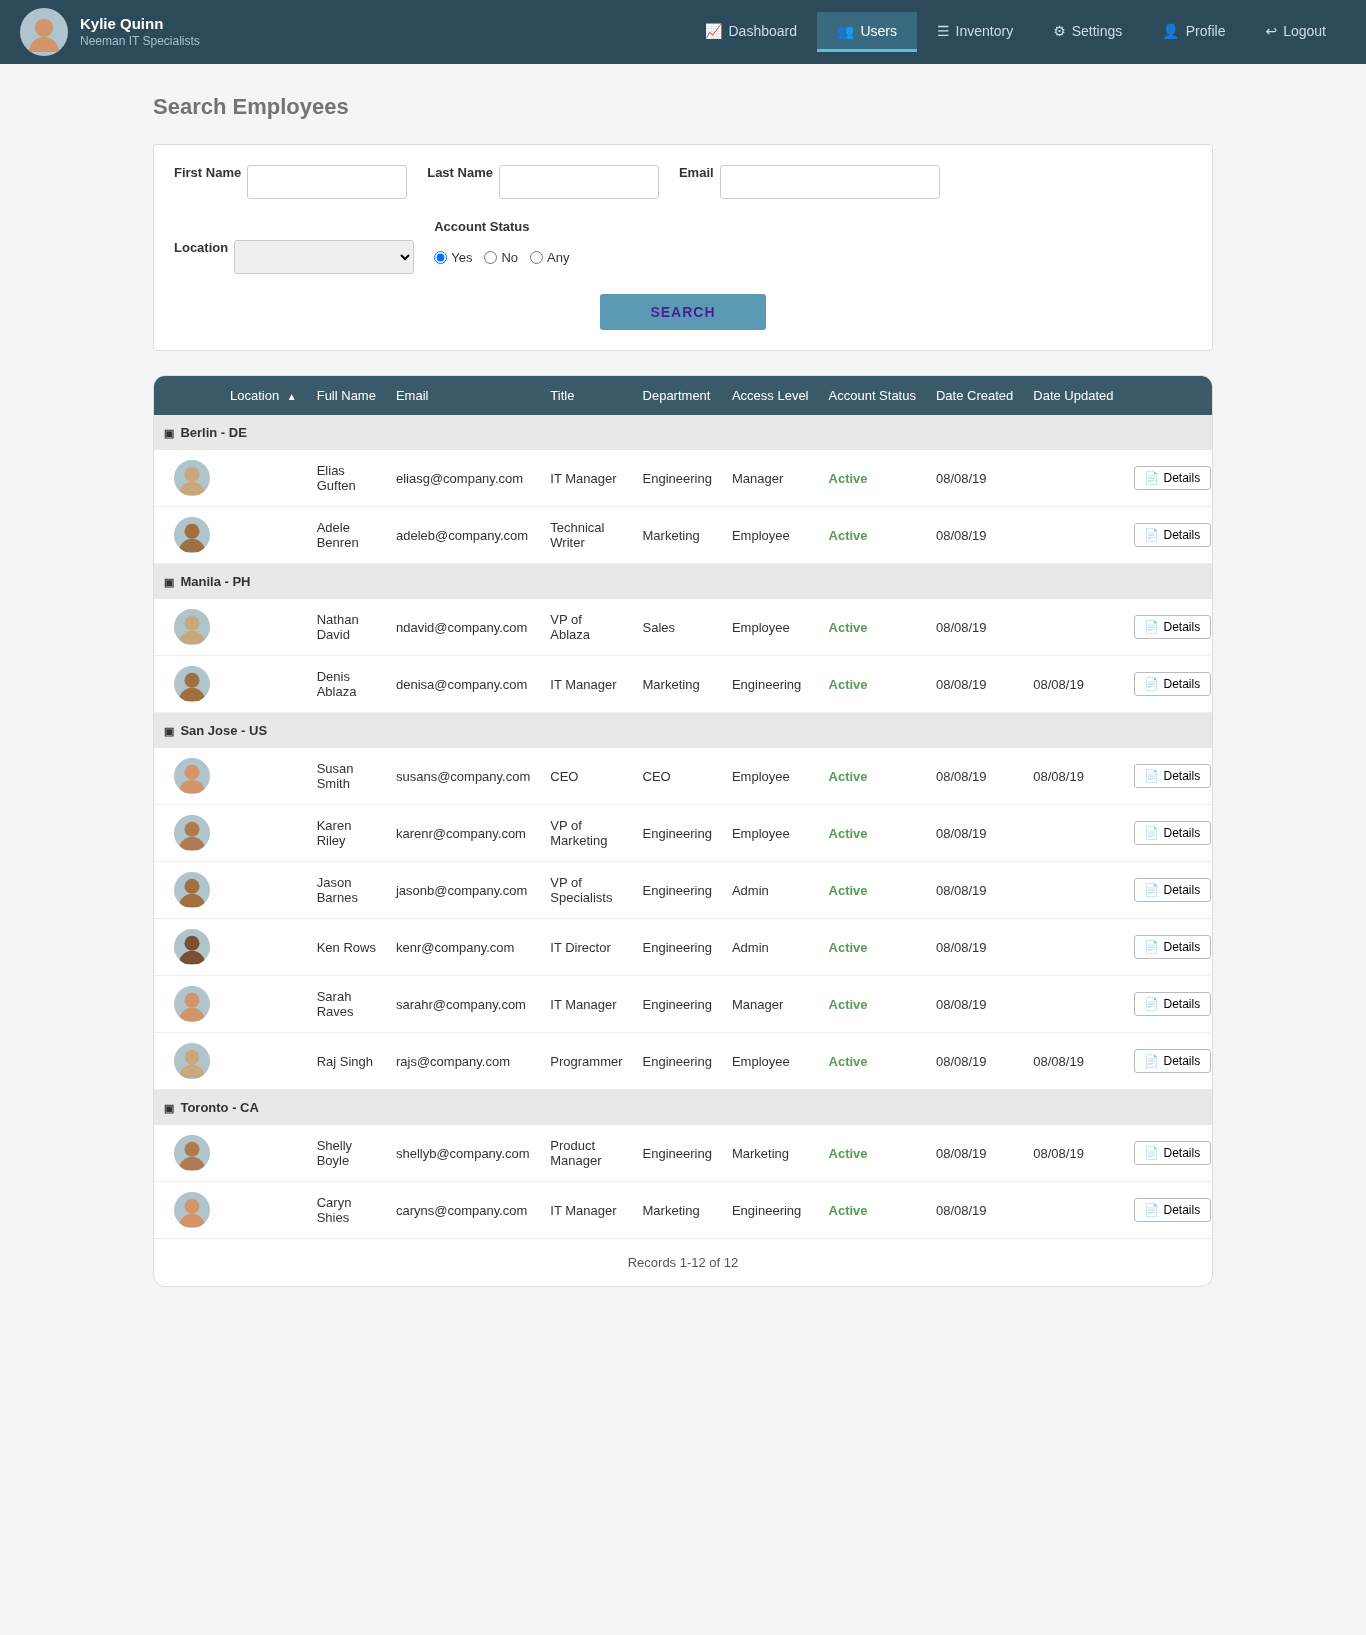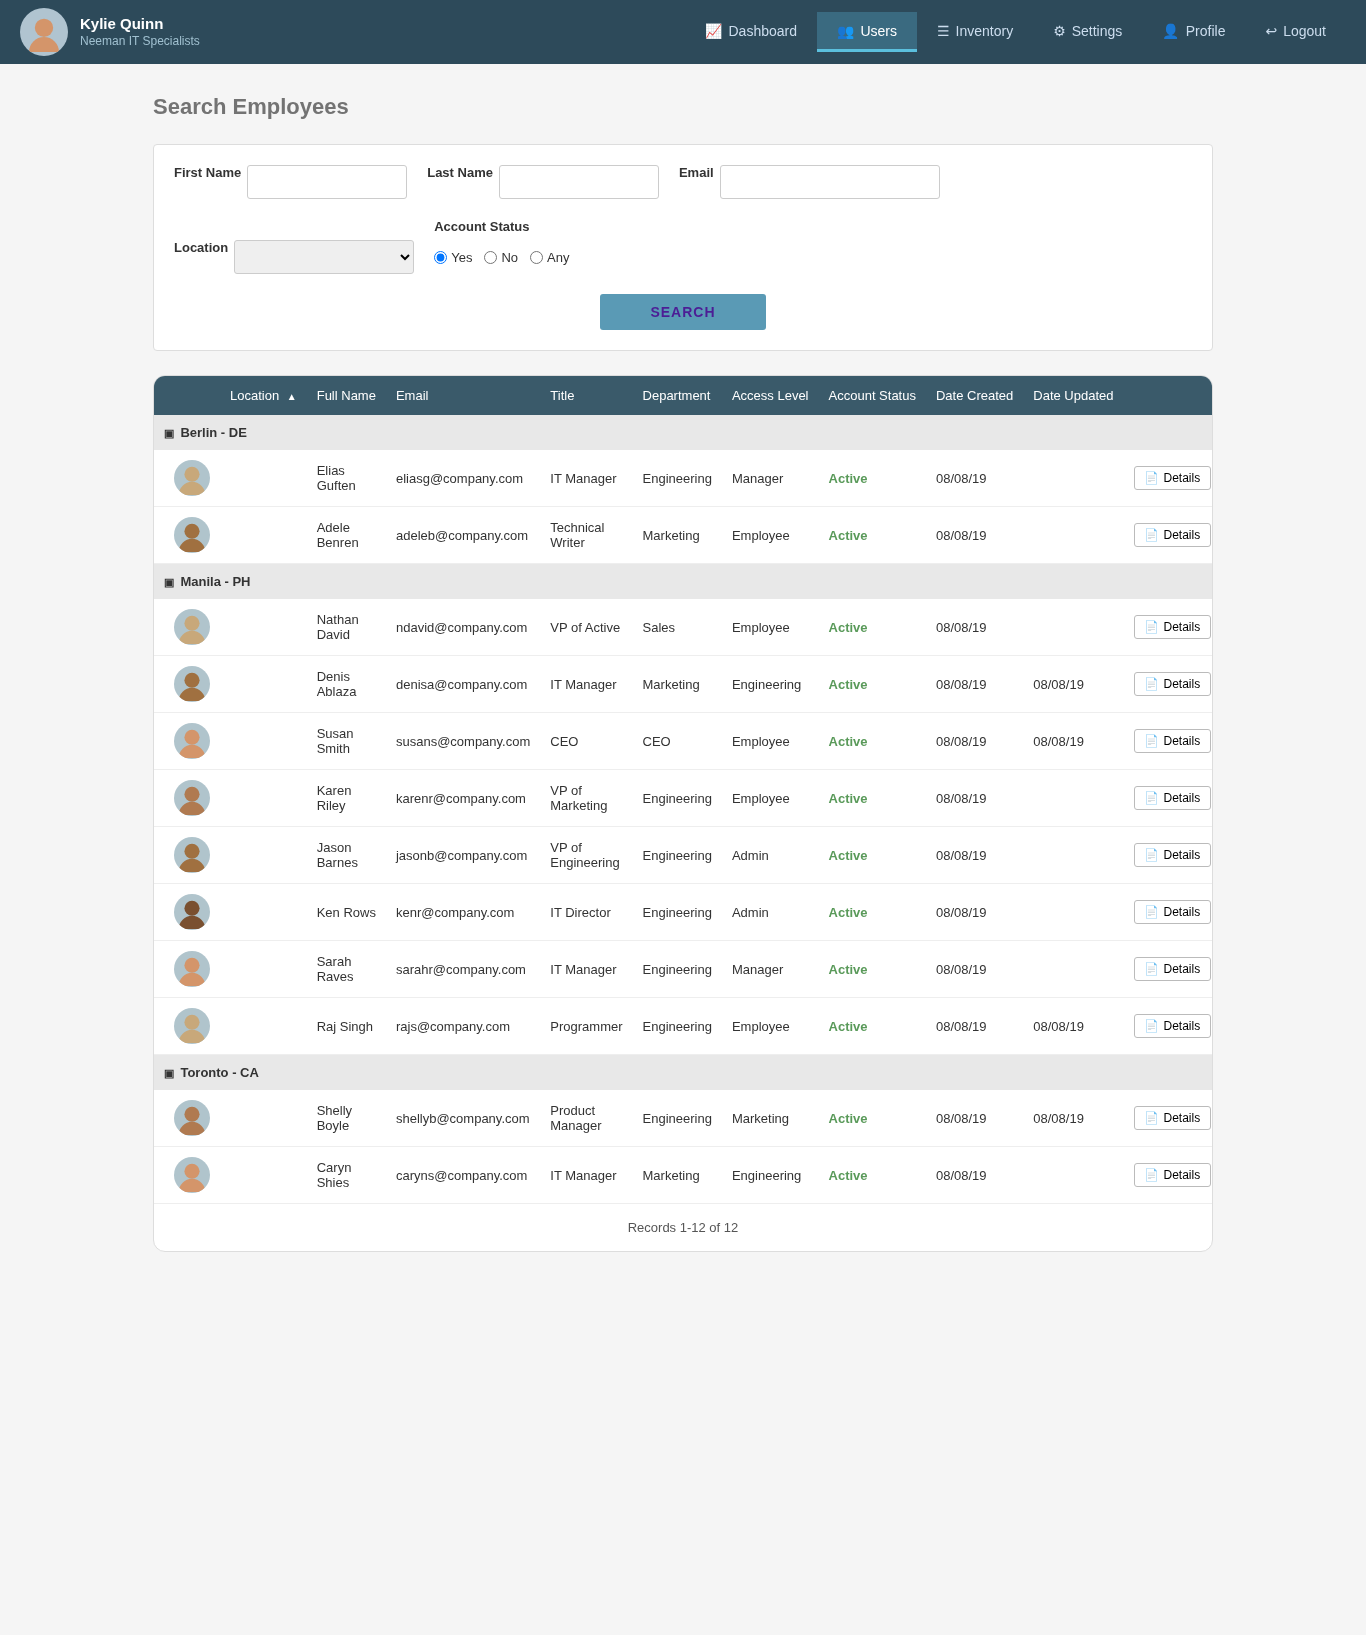--- a/index.html
+++ b/index.html
@@ -391,21 +391,21 @@
           <div class="avatar-circle">
                 <svg viewBox="0 0 36 36" width="34" height="34" xmlns="http://www.w3.org/2000/svg">
       <circle cx="18" cy="36" r="14" fill="#c8a87a"></circle>
       <circle cx="18" cy="14" r="8" fill="#c8a87a"></circle>
     </svg>
               </div>
         </td>
         <td></td>
         <td>Nathan David</td>
         <td>ndavid@company.com</td>
-        <td>VP of Active</td>
+        <td>VP of Ablaza</td>
         <td>Sales</td>
         <td>Employee</td>
         <td><span class="status-active">Active</span></td>
         <td>08/08/19</td>
         <td></td>
         <td>
           <button class="btn-details">
             <span>📄</span>
             <span>Details</span>
           </button>
@@ -429,20 +429,23 @@
         <td><span class="status-active">Active</span></td>
         <td>08/08/19</td>
         <td>08/08/19</td>
         <td>
           <button class="btn-details">
             <span>📄</span>
             <span>Details</span>
           </button>
         </td>
       </tr>
+          <tr class="group-row">
+            <td colspan="11"><span class="group-icon">▣</span>San Jose - US</td>
+          </tr>
           <tr class="data-row">
         <td class="avatar-cell">
           <div class="avatar-circle">
                 <svg viewBox="0 0 36 36" width="34" height="34" xmlns="http://www.w3.org/2000/svg">
       <circle cx="18" cy="36" r="14" fill="#d4956a"></circle>
       <circle cx="18" cy="14" r="8" fill="#d4956a"></circle>
     </svg>
               </div>
         </td>
         <td></td>
@@ -491,21 +494,21 @@
           <div class="avatar-circle">
                 <svg viewBox="0 0 36 36" width="34" height="34" xmlns="http://www.w3.org/2000/svg">
       <circle cx="18" cy="36" r="14" fill="#a07040"></circle>
       <circle cx="18" cy="14" r="8" fill="#a07040"></circle>
     </svg>
               </div>
         </td>
         <td></td>
         <td>Jason Barnes</td>
         <td>jasonb@company.com</td>
-        <td>VP of Engineering</td>
+        <td>VP of Specialists</td>
         <td>Engineering</td>
         <td>Admin</td>
         <td><span class="status-active">Active</span></td>
         <td>08/08/19</td>
         <td></td>
         <td>
           <button class="btn-details">
             <span>📄</span>
             <span>Details</span>
           </button>

